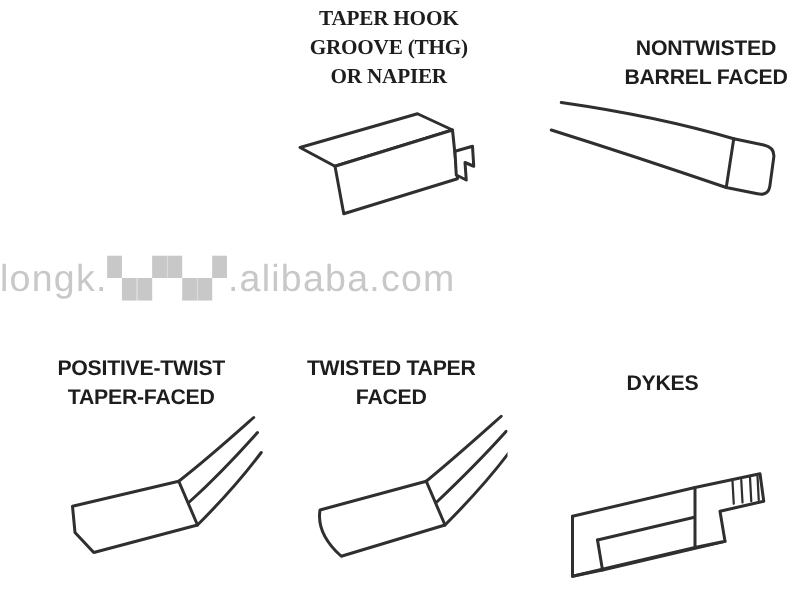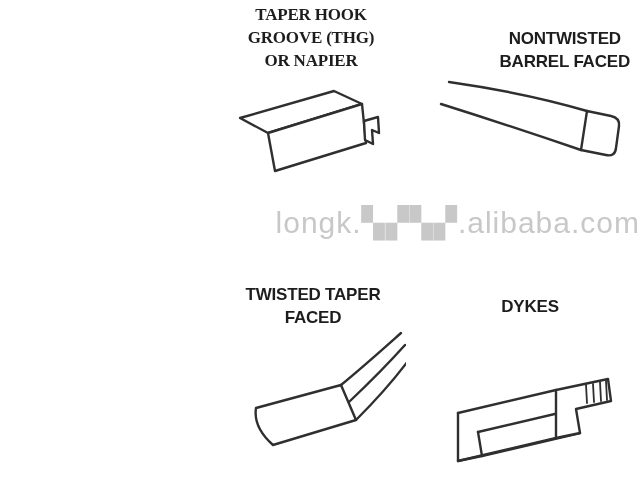--- a/index.html
+++ b/index.html
@@ -26,26 +26,25 @@
     stroke-width:2.4;
     fill:none;
     stroke-linejoin:round;
     stroke-linecap:round;
   }
   .drawing .face{fill:#ffffff;}
   .drawing .hatch{stroke-width:1.8;}
   #watermark{
     position:absolute;
     left:0;right:0;top:205px;
-    text-align:right;
+    text-align:left;
     font-size:30px;
     letter-spacing:1px;
     color:#c8c8c8;
     user-select:none;
-    margin-left:44px;
   }
 </style>
 </head>
 <body>
 
 <div id="page">
 
   <div id="watermark">longk.▚▞▚▞.alibaba.com</div>
 
 
@@ -63,20 +62,30 @@
   <div class="cell" style="left:428px;top:28px;width:202px;align-items:flex-end;">
     <div class="label">NONTWISTED
 BARREL FACED</div>
     <svg class="drawing" width="195" height="122" viewBox="0 0 195 122">
       <path d="M 14,8 C 70,16 118,27 152,37"></path>
       <path d="M 6,30 C 60,47 105,62 146,76"></path>
       <path class="face" d="M 152,37 L 176,42 Q 185,44 184,52 L 181,74 Q 180,83 171,81 L 146,76 Z"></path>
     </svg>
   </div>
 
+  <div class="cell" style="left:10px;top:284px;width:206px;">
+    <div class="label">POSITIVE-TWIST
+TAPER-FACED</div>
+    <svg class="drawing" width="200" height="135" viewBox="0 0 200 135">
+      <path d="M 130,55 C 152,38 172,20 190,4"></path>
+      <path d="M 138,72 C 158,54 176,35 193,16"></path>
+      <path d="M 145,90 C 164,71 181,52 196,32"></path>
+      <path class="face" d="M 45,75 L 130,55 L 145,90 L 62,112 L 47,96 Z"></path>
+    </svg>
+  </div>
 
   <div class="cell" style="left:222px;top:284px;width:182px;">
     <div class="label">TWISTED TAPER
 FACED</div>
     <svg class="drawing" width="185" height="135" viewBox="0 0 185 135">
       <path d="M 120,55 C 142,37 162,19 180,3"></path>
       <path d="M 128,72 C 148,53 167,34 184,15"></path>
       <path d="M 135,90 C 154,71 172,51 187,31"></path>
       <path class="face" d="M 35,78 L 120,55 L 135,90 L 52,115 Q 32,97 35,78 Z"></path>
     </svg>

